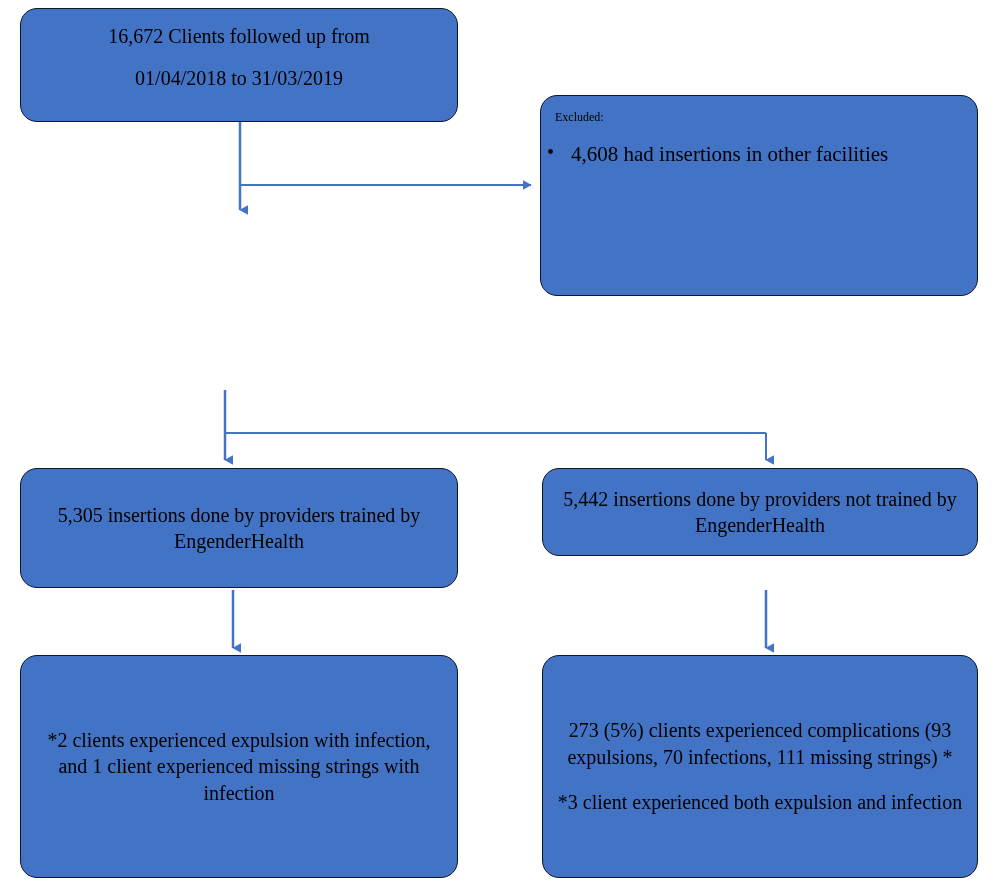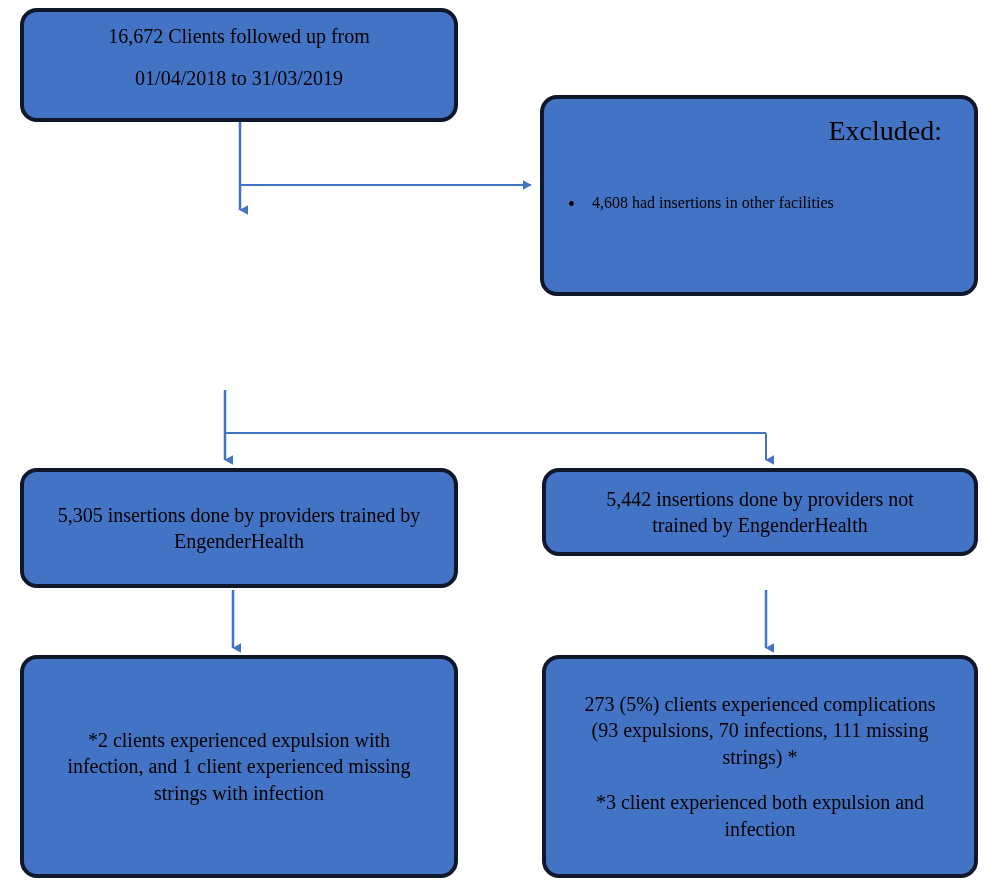--- a/index.html
+++ b/index.html
@@ -18,31 +18,31 @@
     position: absolute;
     left: 0;
     top: 0;
     width: 1000px;
     height: 884px;
   }
   .node {
     position: absolute;
     box-sizing: border-box;
     background: #4373C4;
-    border: 4px solid #0f172a;
+    border: 1px solid #0f172a;
     border-radius: 17px;
     display: flex;
     flex-direction: column;
     align-items: center;
     justify-content: center;
     color: #000000;
     text-align: center;
     line-height: 1.32;
     font-size: 20px;
-    padding: 6px 32px;
+    padding: 6px 14px;
   }
   .node p {
     margin: 0;
     width: 100%;
   }
   .node p + p {
     margin-top: 19px;
   }
 
   
@@ -51,37 +51,36 @@
                      justify-content: flex-start; padding-top: 14px; }
   #node-included   { left: 20px;  top: 218px; width: 440px; height: 172px; }
   #node-trained    { left: 20px;  top: 468px; width: 438px; height: 120px; }
   #node-untrained  { left: 542px; top: 468px; width: 436px; height: 88px; }
   #node-outcome-trained   { left: 20px;  top: 655px; width: 438px; height: 223px; }
   #node-outcome-untrained { left: 542px; top: 655px; width: 436px; height: 223px; }
 
   
   .excl-title {
     width: 100%;
-    text-align: right;
-    font-size: 28px;
+    text-align: left;
+    font-size: 12px;
     margin: 0 0 14px 0;
   }
   .excl-list {
     margin: 0;
     padding: 0 4px 0 36px;
     list-style: none;
     text-align: left;
     width: 100%;
   }
   .excl-list li {
     position: relative;
-    font-size: 16px;
+    font-size: 21px;
     line-height: 1.34;
     margin-bottom: 1px;
-    margin-top: 28px;
   }
   .excl-list li::before {
     content: "\2022";
     position: absolute;
     left: -24px;
     top: -1px;
     font-size: 20px;
   }
 
   

